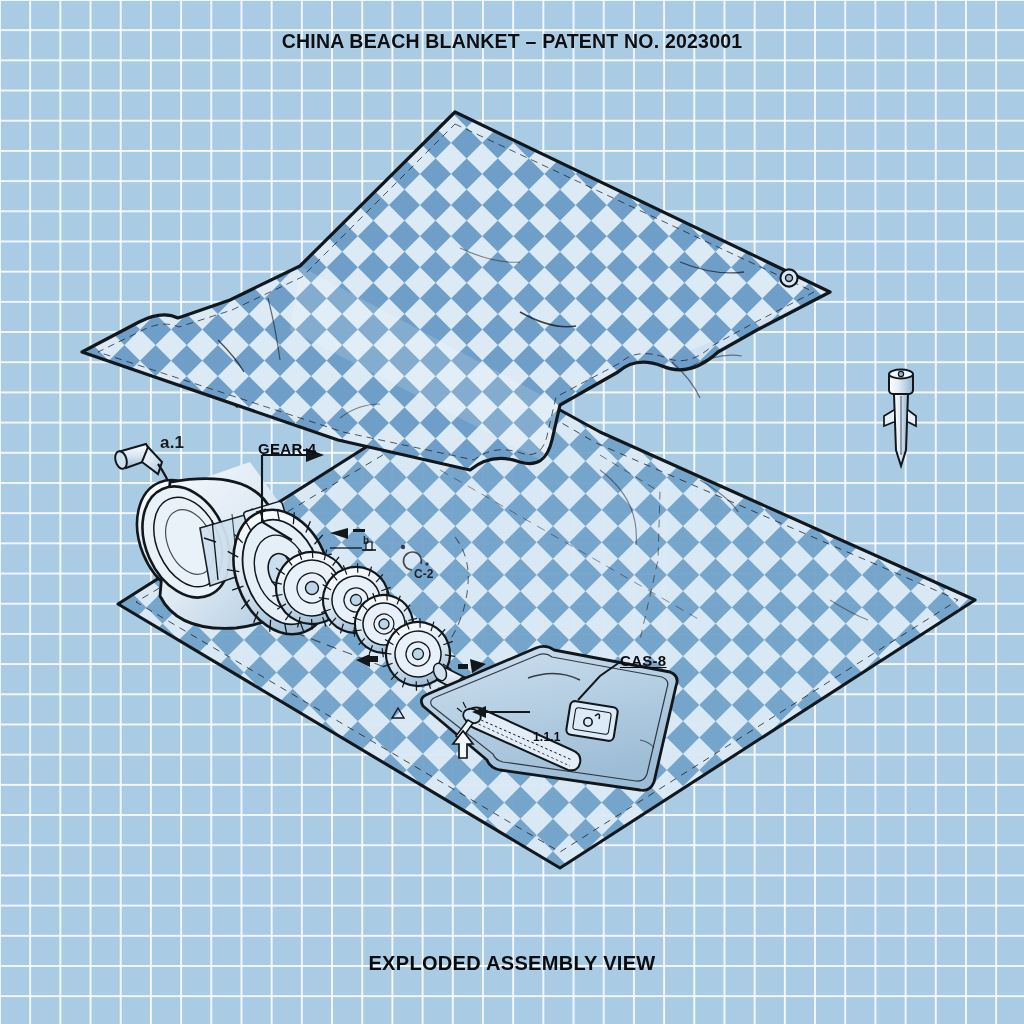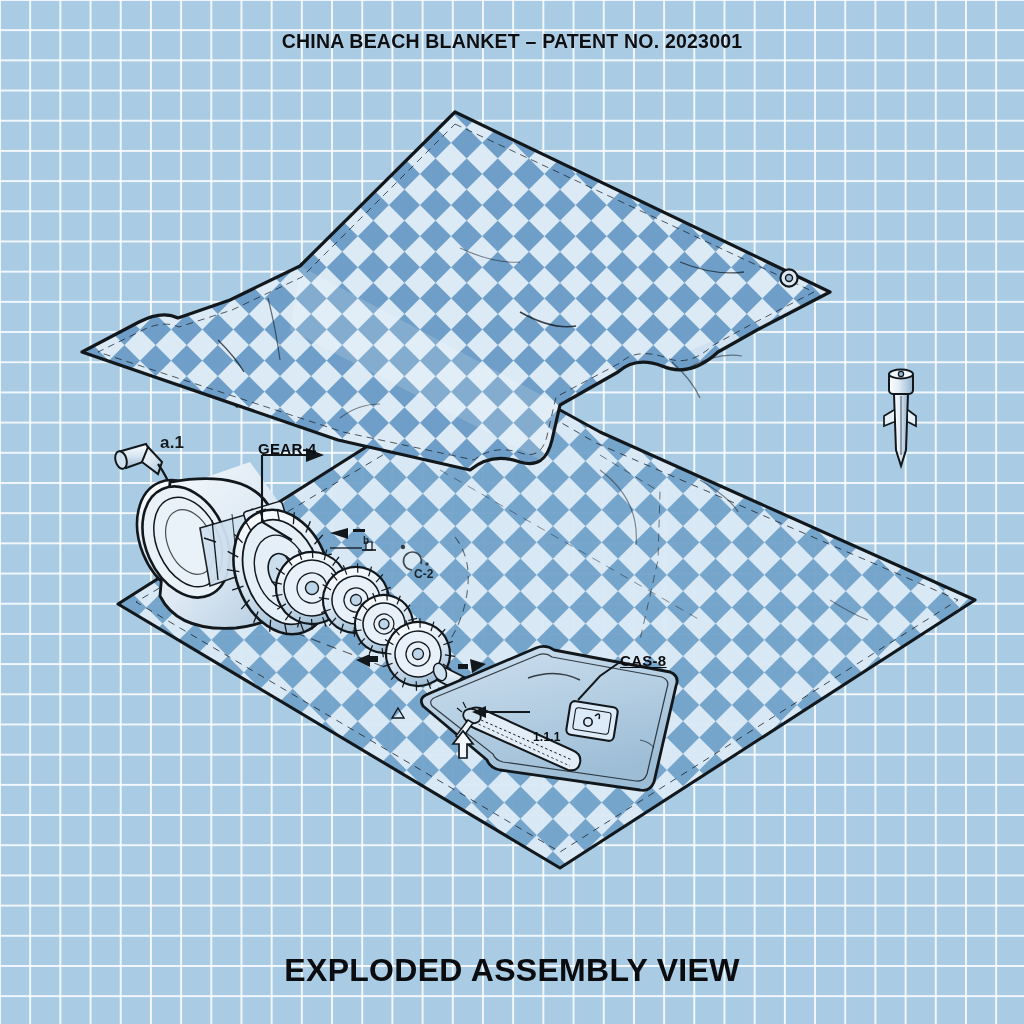--- a/index.html
+++ b/index.html
@@ -20,21 +20,21 @@
   }
   .svgwrap{position:absolute;inset:0;}
   .title-txt{
     position:absolute;left:0;right:0;top:30px;text-align:center;
     font-size:19.5px;font-weight:bold;letter-spacing:.2px;color:#0d0f12;
     font-family:"Liberation Sans", sans-serif;
     text-shadow:0 0 2px rgba(255,255,255,.35);
   }
   .caption-txt{
     position:absolute;left:0;right:0;top:952px;text-align:center;
-    font-size:32px;font-weight:bold;letter-spacing:.3px;color:#0a0c0f;
+    font-size:20px;font-weight:bold;letter-spacing:.3px;color:#0a0c0f;
     font-family:"Liberation Sans", sans-serif;
   }
   .calloutlbl{
     position:absolute;font-family:"Liberation Sans", sans-serif;
     font-weight:bold;color:#0b0d10;white-space:nowrap;
   }
   #lbl-gear4{left:258px;top:440px;font-size:15px;letter-spacing:.3px;}
   #lbl-cas8{left:620px;top:652px;font-size:15px;letter-spacing:.3px;text-decoration:underline;}
   #lbl-111{left:533px;top:682px;font-size:12px;letter-spacing:.2px;margin-top:48px;}
   #lbl-a1{left:160px;top:433px;font-size:17px;letter-spacing:.2px;opacity:.92;}

